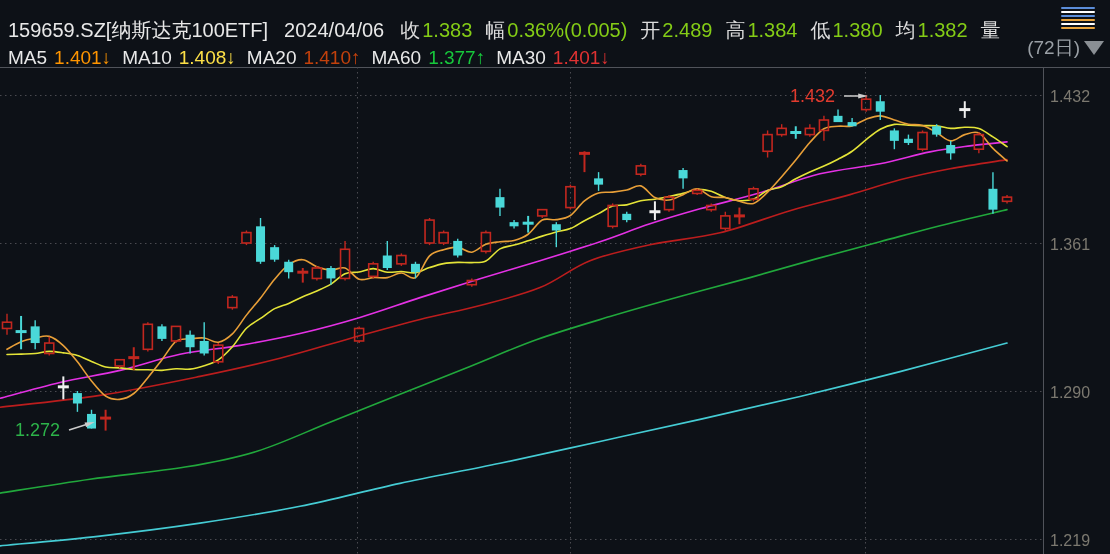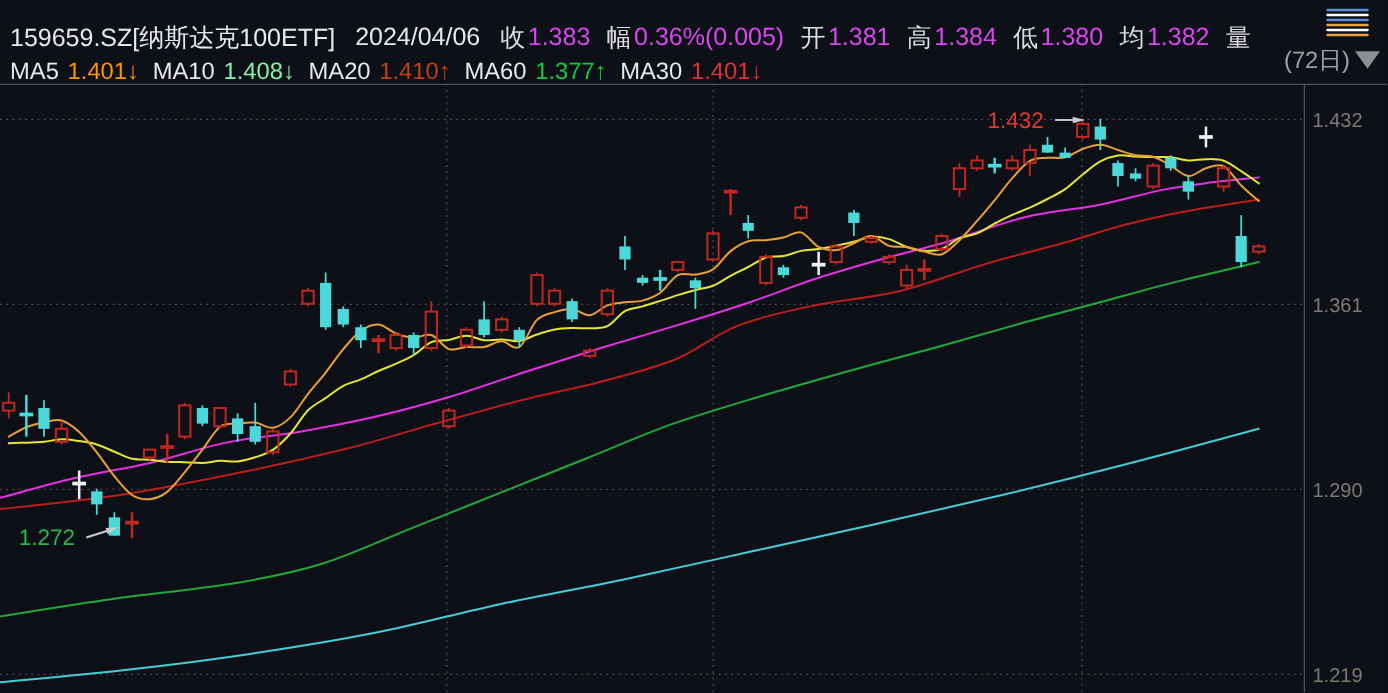--- a/index.html
+++ b/index.html
@@ -3,21 +3,21 @@
 <meta charset="utf-8">
 <style>
   html,body{margin:0;padding:0;background:#0d1117;width:1110px;height:554px;overflow:hidden;}
   body{font-family:"Liberation Sans","DejaVu Sans",sans-serif;color:#e8e8e8;position:relative;}
   #stage{position:absolute;left:0;top:0;width:1110px;height:554px;}
   .row1{position:absolute;left:8px;top:16px;height:28px;display:flex;align-items:center;font-size:20px;white-space:nowrap;}
   .row1 .sym{margin-right:16px;}
   .row1 .date{margin-right:16px;}
   .pair{margin-right:13px;display:inline-flex;align-items:center;}
   .pair .lbl{color:#dcdcdc;}
-  .pair .val{color:#d946ef;margin-left:2px;}
+  .pair .val{color:#84cc16;margin-left:2px;}
   .row2{position:absolute;left:8px;top:45px;height:26px;display:flex;align-items:center;font-size:19px;white-space:nowrap;}
   .ma-item{margin-right:11px;display:inline-flex;align-items:center;}
   .ma-item .lbl{color:#e8e8e8;margin-right:7px;}
   .period-box{position:absolute;right:6px;top:35px;display:flex;align-items:center;font-size:19px;}
   .period-label{color:#9aa0a6;cursor:pointer;}
   .tri{width:0;height:0;border-left:10px solid transparent;border-right:10px solid transparent;border-top:14px solid #8a8f94;margin-left:4px;cursor:pointer;}
   .vol-icon{position:absolute;left:1061px;top:7px;width:34px;height:22px;display:flex;flex-direction:column;justify-content:space-between;}
   .vol-icon i{display:block;height:2px;border-radius:1px;}
   svg{position:absolute;left:0;top:0;}
 </style>
@@ -382,21 +382,21 @@
     <span class="pair">
         <span class="lbl">收</span>
         <span class="val">1.383</span>
       </span>
     <span class="pair">
         <span class="lbl">幅</span>
         <span class="val">0.36%(0.005)</span>
       </span>
     <span class="pair">
         <span class="lbl">开</span>
-        <span class="val">1.381</span>
+        <span class="val">2.489</span>
       </span>
     <span class="pair">
         <span class="lbl">高</span>
         <span class="val">1.384</span>
       </span>
     <span class="pair">
         <span class="lbl">低</span>
         <span class="val">1.380</span>
       </span>
     <span class="pair">
@@ -418,21 +418,21 @@
       <i style="background: rgb(232, 163, 60);"></i>
   </div>
 
   <div class="row2">
     <span class="ma-item">
         <span class="lbl">MA5</span>
         <span class="val v0" style="color: rgb(255, 149, 0);">1.401↓</span>
       </span>
     <span class="ma-item">
         <span class="lbl">MA10</span>
-        <span class="val v1" style="color: #86efac;">1.408↓</span>
+        <span class="val v1" style="color: #fde047;">1.408↓</span>
       </span>
     <span class="ma-item">
         <span class="lbl">MA20</span>
         <span class="val v2" style="color: #c2410c;">1.410↑</span>
       </span>
     <span class="ma-item">
         <span class="lbl">MA60</span>
         <span class="val v3" style="color: rgb(23, 200, 60);">1.377↑</span>
       </span>
     <span class="ma-item">

